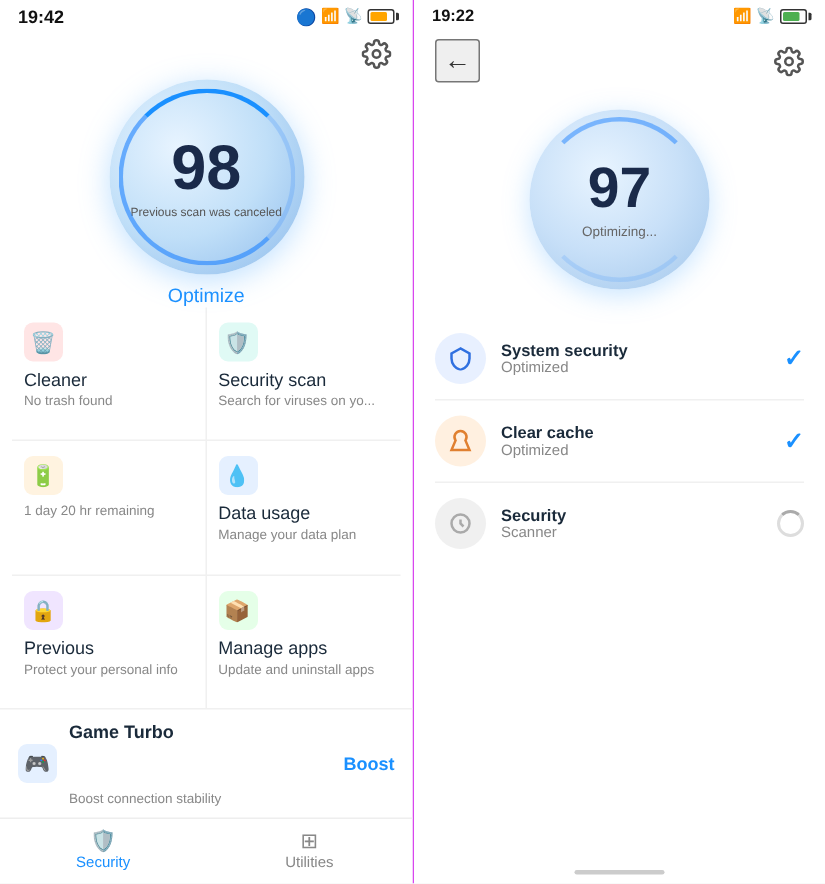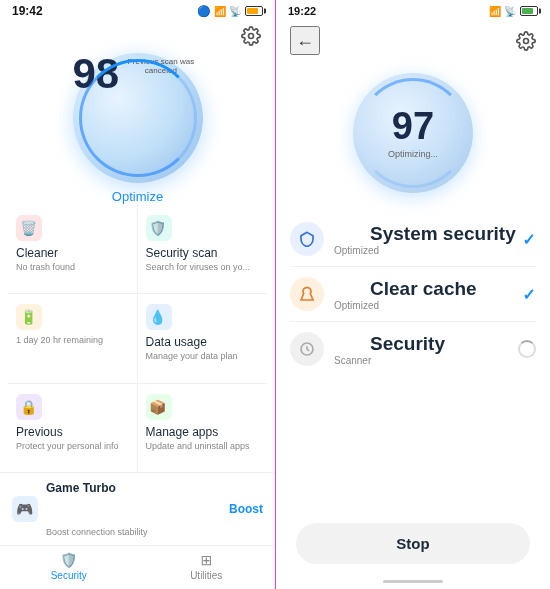--- a/index.html
+++ b/index.html
@@ -53,21 +53,22 @@
       padding: 10px 0 6px;
       position: relative;
       height: 155px;
     }
     .orb {
       width: 130px;
       height: 130px;
       border-radius: 50%;
       background: radial-gradient(circle at 35% 35%, #e8f4ff, #c0dff8 50%, #a0c8f0 80%, #7ab8ee);
       display: flex;
-      align-items: flex-start;
+      flex-direction: column;
+      align-items: center;
       justify-content: center;
       position: relative;
       box-shadow: 0 4px 20px rgba(100,180,255,0.4);
     }
     .orb::before {
       content: '';
       position: absolute;
       top: 6px; left: 6px; right: 6px; bottom: 6px;
       border-radius: 50%;
       border: 3px solid rgba(30,130,255,0.6);
@@ -259,21 +260,21 @@
       align-items: center;
       justify-content: center;
       margin-right: 10px;
       font-size: 16px;
       flex-shrink: 0;
     }
     .si-blue { background: #e8f0ff; color: #3070e0; }
     .si-orange { background: #fff0e0; color: #e08030; }
     .si-gray { background: #f0f0f0; color: #aaa; }
     .scan-item-text { flex: 1; }
-    .scan-item-title { font-size: 19px; font-weight: 600; color: #1a2a3a; margin-left: 36px; }
+    .scan-item-title { font-size: 11px; font-weight: 600; color: #1a2a3a; }
     .scan-item-sub { font-size: 10px; color: #888; }
     .check-icon { color: #1a90ff; font-size: 16px; font-weight: 700; }
     .spinner {
       width: 18px; height: 18px;
       border: 2px solid #ddd;
       border-radius: 50%;
       border-top-color: #aaa;
       animation: spin 1s linear infinite;
     }
     @keyframes spin { to { transform: rotate(360deg); } }
@@ -463,21 +464,18 @@
       </div>
       <div class="scan-item-text">
         <div class="scan-item-title">Security</div>
         <div class="scan-item-sub">Scanner</div>
       </div>
       <div class="spinner"></div>
     </div>
 
   </div>
 
-  <div class="stop-area">
-    <button class="stop-btn">Stop</button>
-  </div>
 
   <div class="home-indicator">
     <div class="home-bar"></div>
   </div>
 
 </div>
 
 </body></html>

